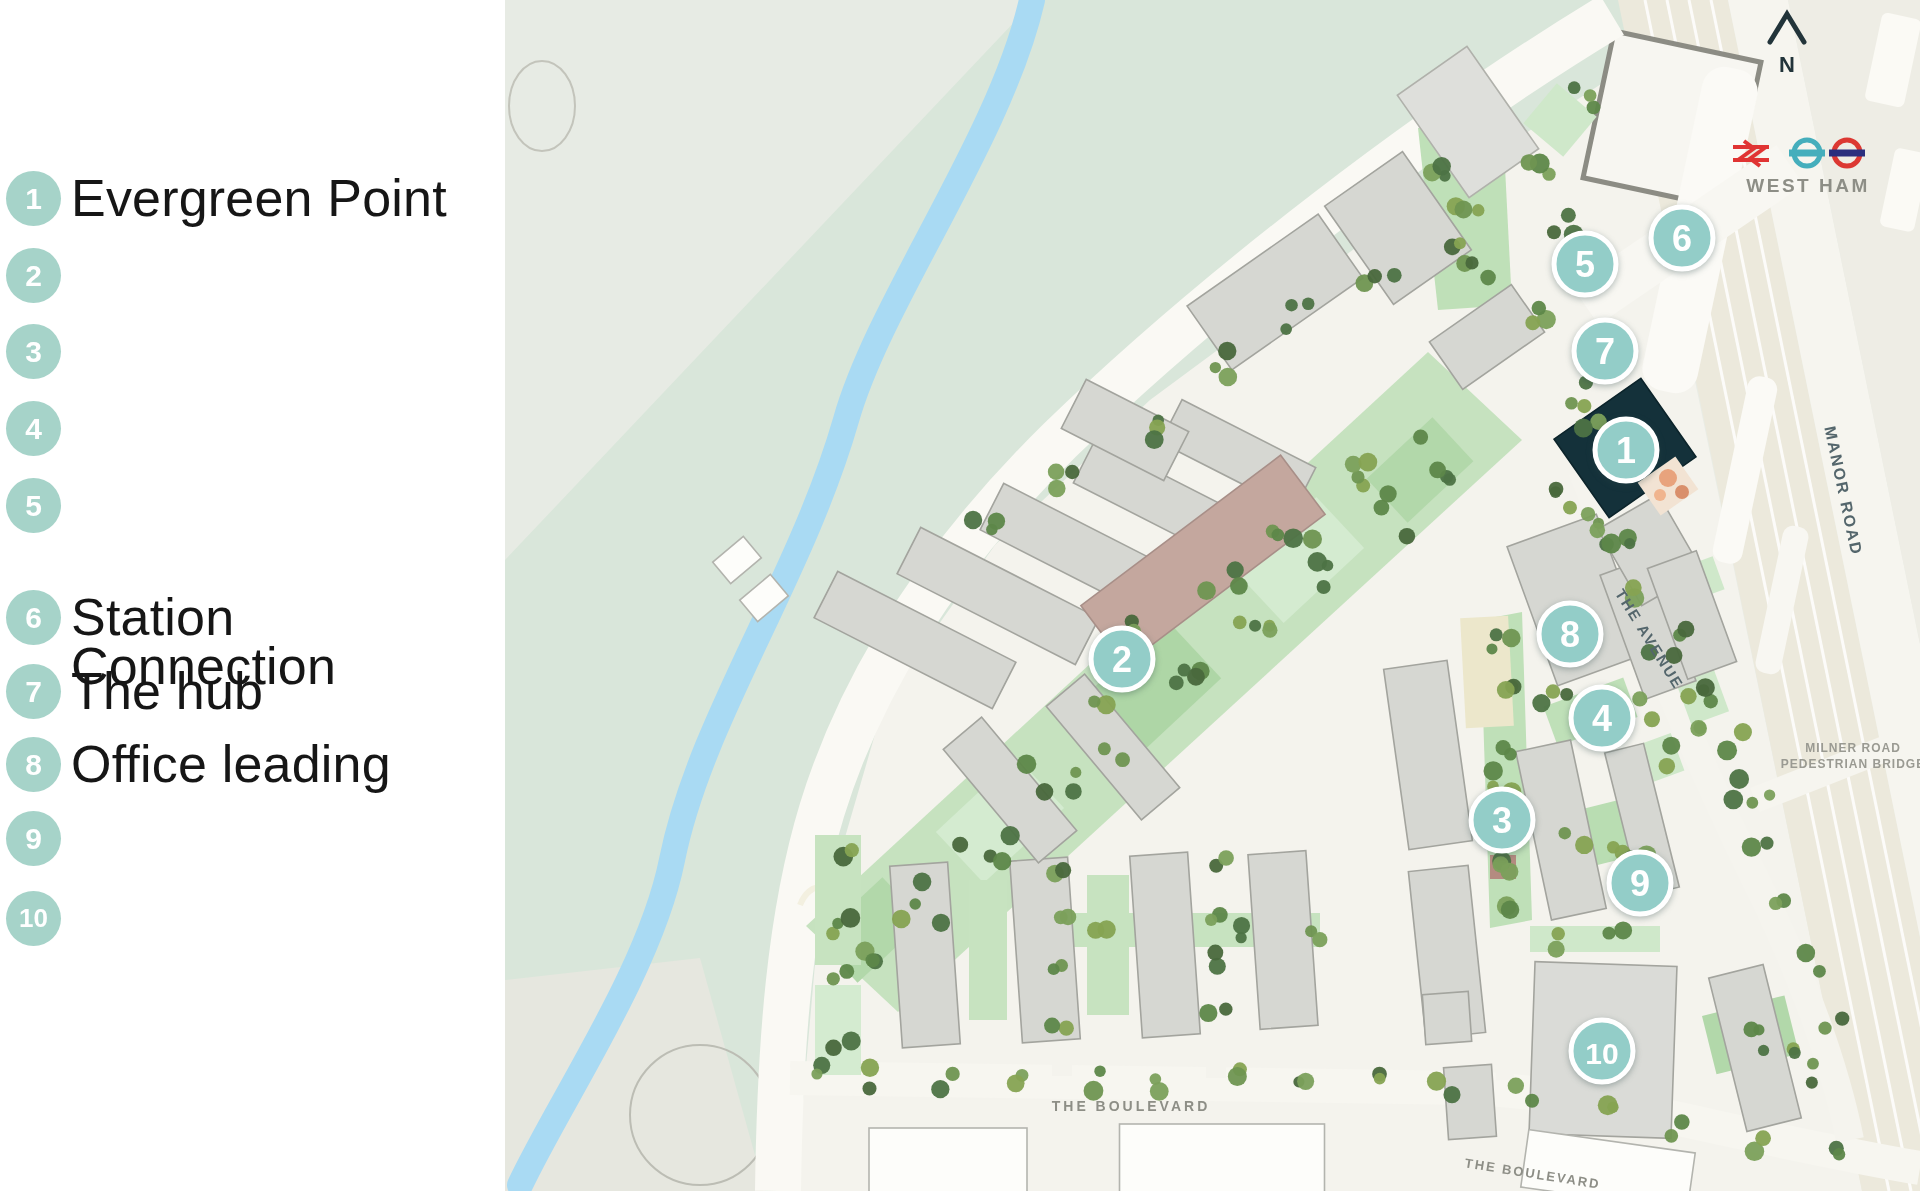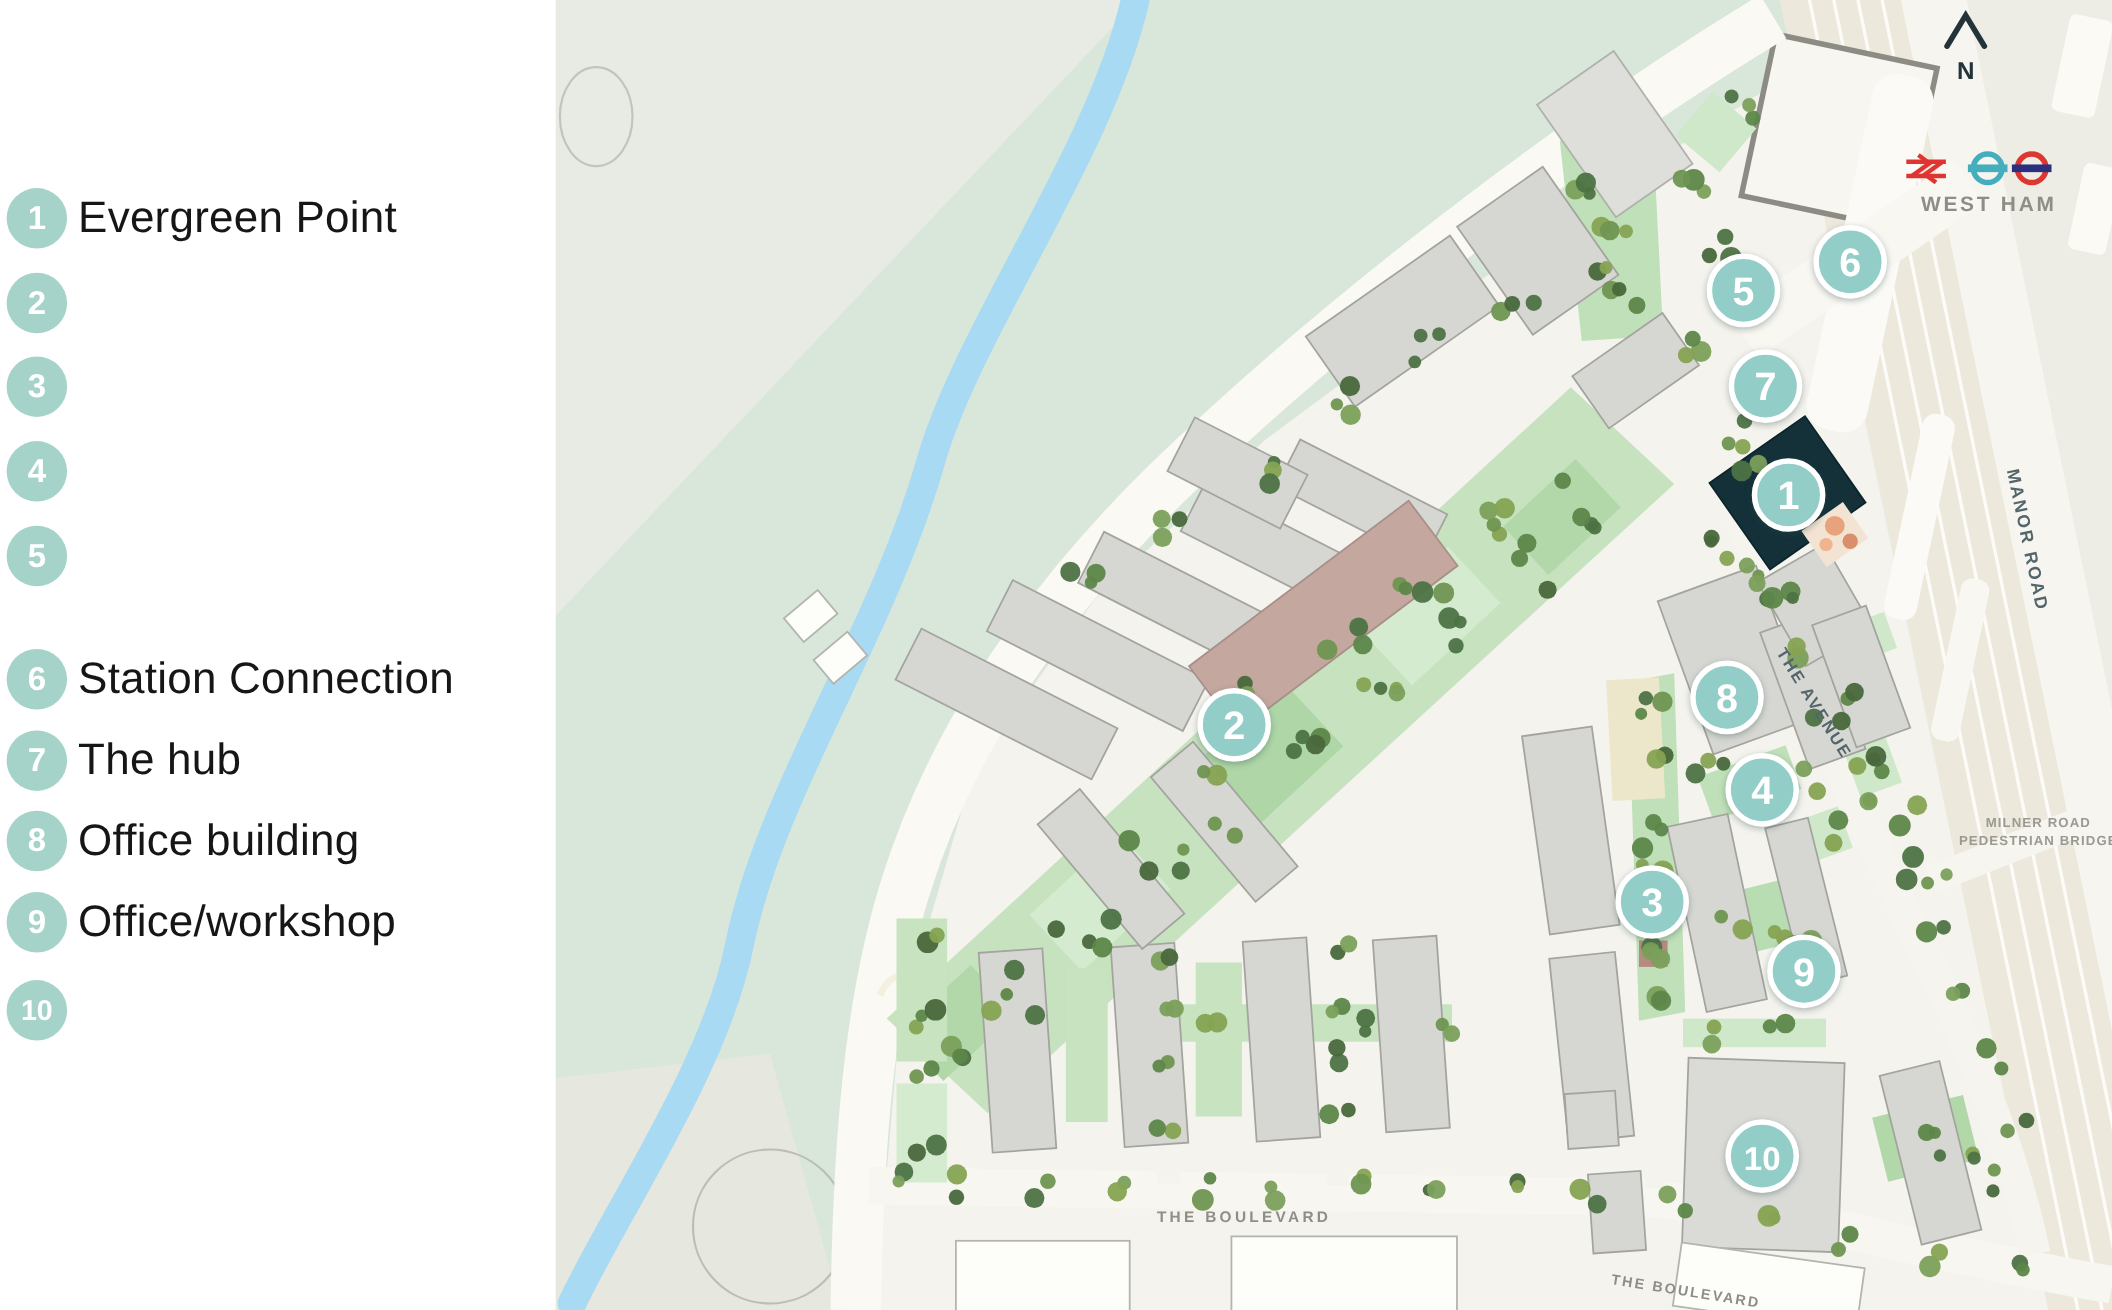--- a/index.html
+++ b/index.html
@@ -5,21 +5,21 @@
   html,body{margin:0;padding:0;background:#fff;}
   .stage{position:relative;width:1920px;height:1191px;background:#ffffff;overflow:hidden;
          font-family:"Liberation Sans", sans-serif;}
   
   .legend{position:absolute;left:0;top:0;width:505px;height:100%;background:#ffffff;z-index:5;}
   .legend-item{position:absolute;left:6px;display:flex;align-items:flex-start;}
   .legend-badge{flex:0 0 auto;width:55px;height:55px;border-radius:50%;
     display:flex;align-items:center;justify-content:center;
     color:#ffffff;font-weight:bold;font-size:30px;margin-top:-3px;}
   .legend-badge.big{font-size:26px;}
-  .legend-text{margin-left:10px;font-size:40px;line-height:49px;color:#161616;
+  .legend-text{margin-left:10px;font-size:52px;line-height:49px;color:#161616;
     max-width:425px;letter-spacing:0.2px;}
   
   .map-wrap{position:absolute;left:505px;top:0;width:1415px;height:1191px;}
   svg text{font-family:"Liberation Sans", sans-serif;}
   .marker circle.mc{stroke:#ffffff;stroke-width:5;}
   .marker{filter:drop-shadow(0 2px 3px rgba(40,70,70,.35));}
   .marker text{fill:#ffffff;font-weight:bold;text-anchor:middle;}
   .roadlabel{fill:#54666c;font-weight:bold;}
   .greylabel{fill:#8d8e86;font-weight:bold;}
 </style>
@@ -48,25 +48,24 @@
     <div class="legend-item" style="top:593px">
       <div class="legend-badge" style="background: rgb(166, 211, 201);">6</div>
       <div class="legend-text">Station Connection</div>
     </div>
     <div class="legend-item" style="top:667px">
       <div class="legend-badge" style="background: rgb(166, 211, 201);">7</div>
       <div class="legend-text">The hub</div>
     </div>
     <div class="legend-item" style="top:740px">
       <div class="legend-badge" style="background: rgb(166, 211, 201);">8</div>
-      <div class="legend-text">Office building</div>
+      <div class="legend-text">Office leading</div>
     </div>
     <div class="legend-item" style="top:814px">
       <div class="legend-badge" style="background: rgb(166, 211, 201);">9</div>
-      <div class="legend-text">Office/workshop</div>
     </div>
     <div class="legend-item" style="top:894px">
       <div class="legend-badge big" style="background: rgb(166, 211, 201);">10</div>
     </div>
   </div>
 
   <div class="map-wrap">
   <svg width="1415" height="1191" viewBox="505 0 1415 1191" xmlns="http://www.w3.org/2000/svg">
 
     <rect x="505" y="0" width="1415" height="1191" fill="#e9ece5"></rect>

